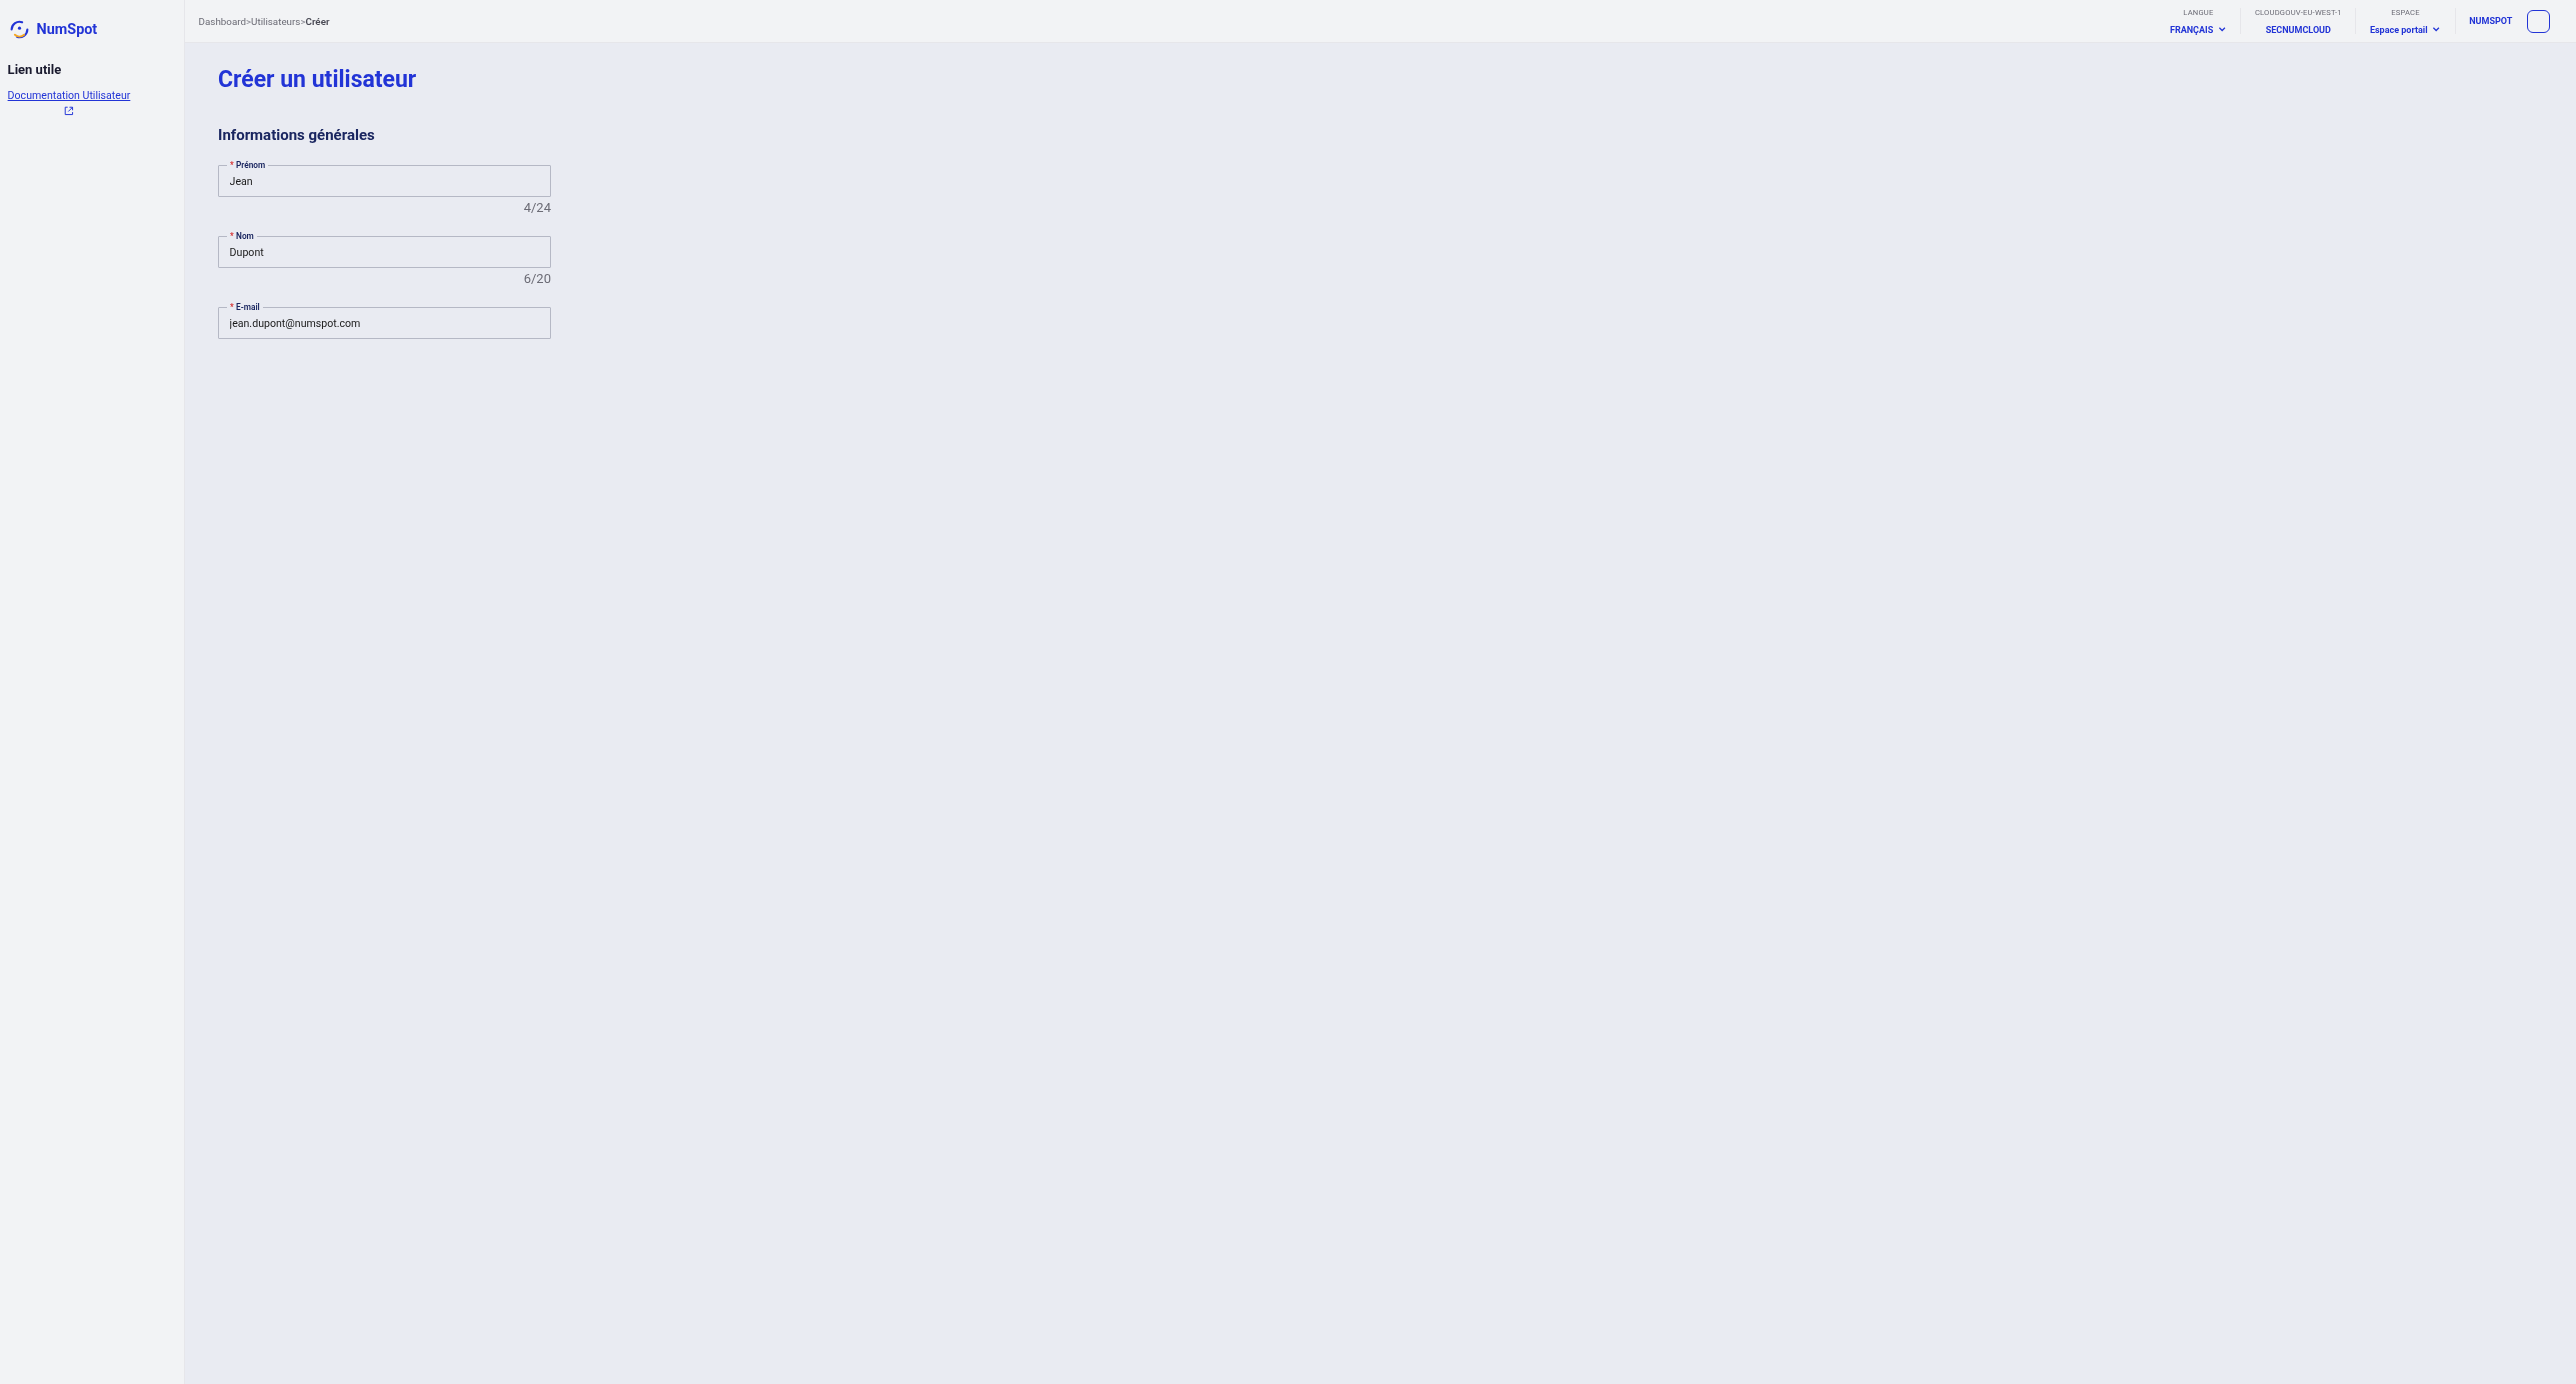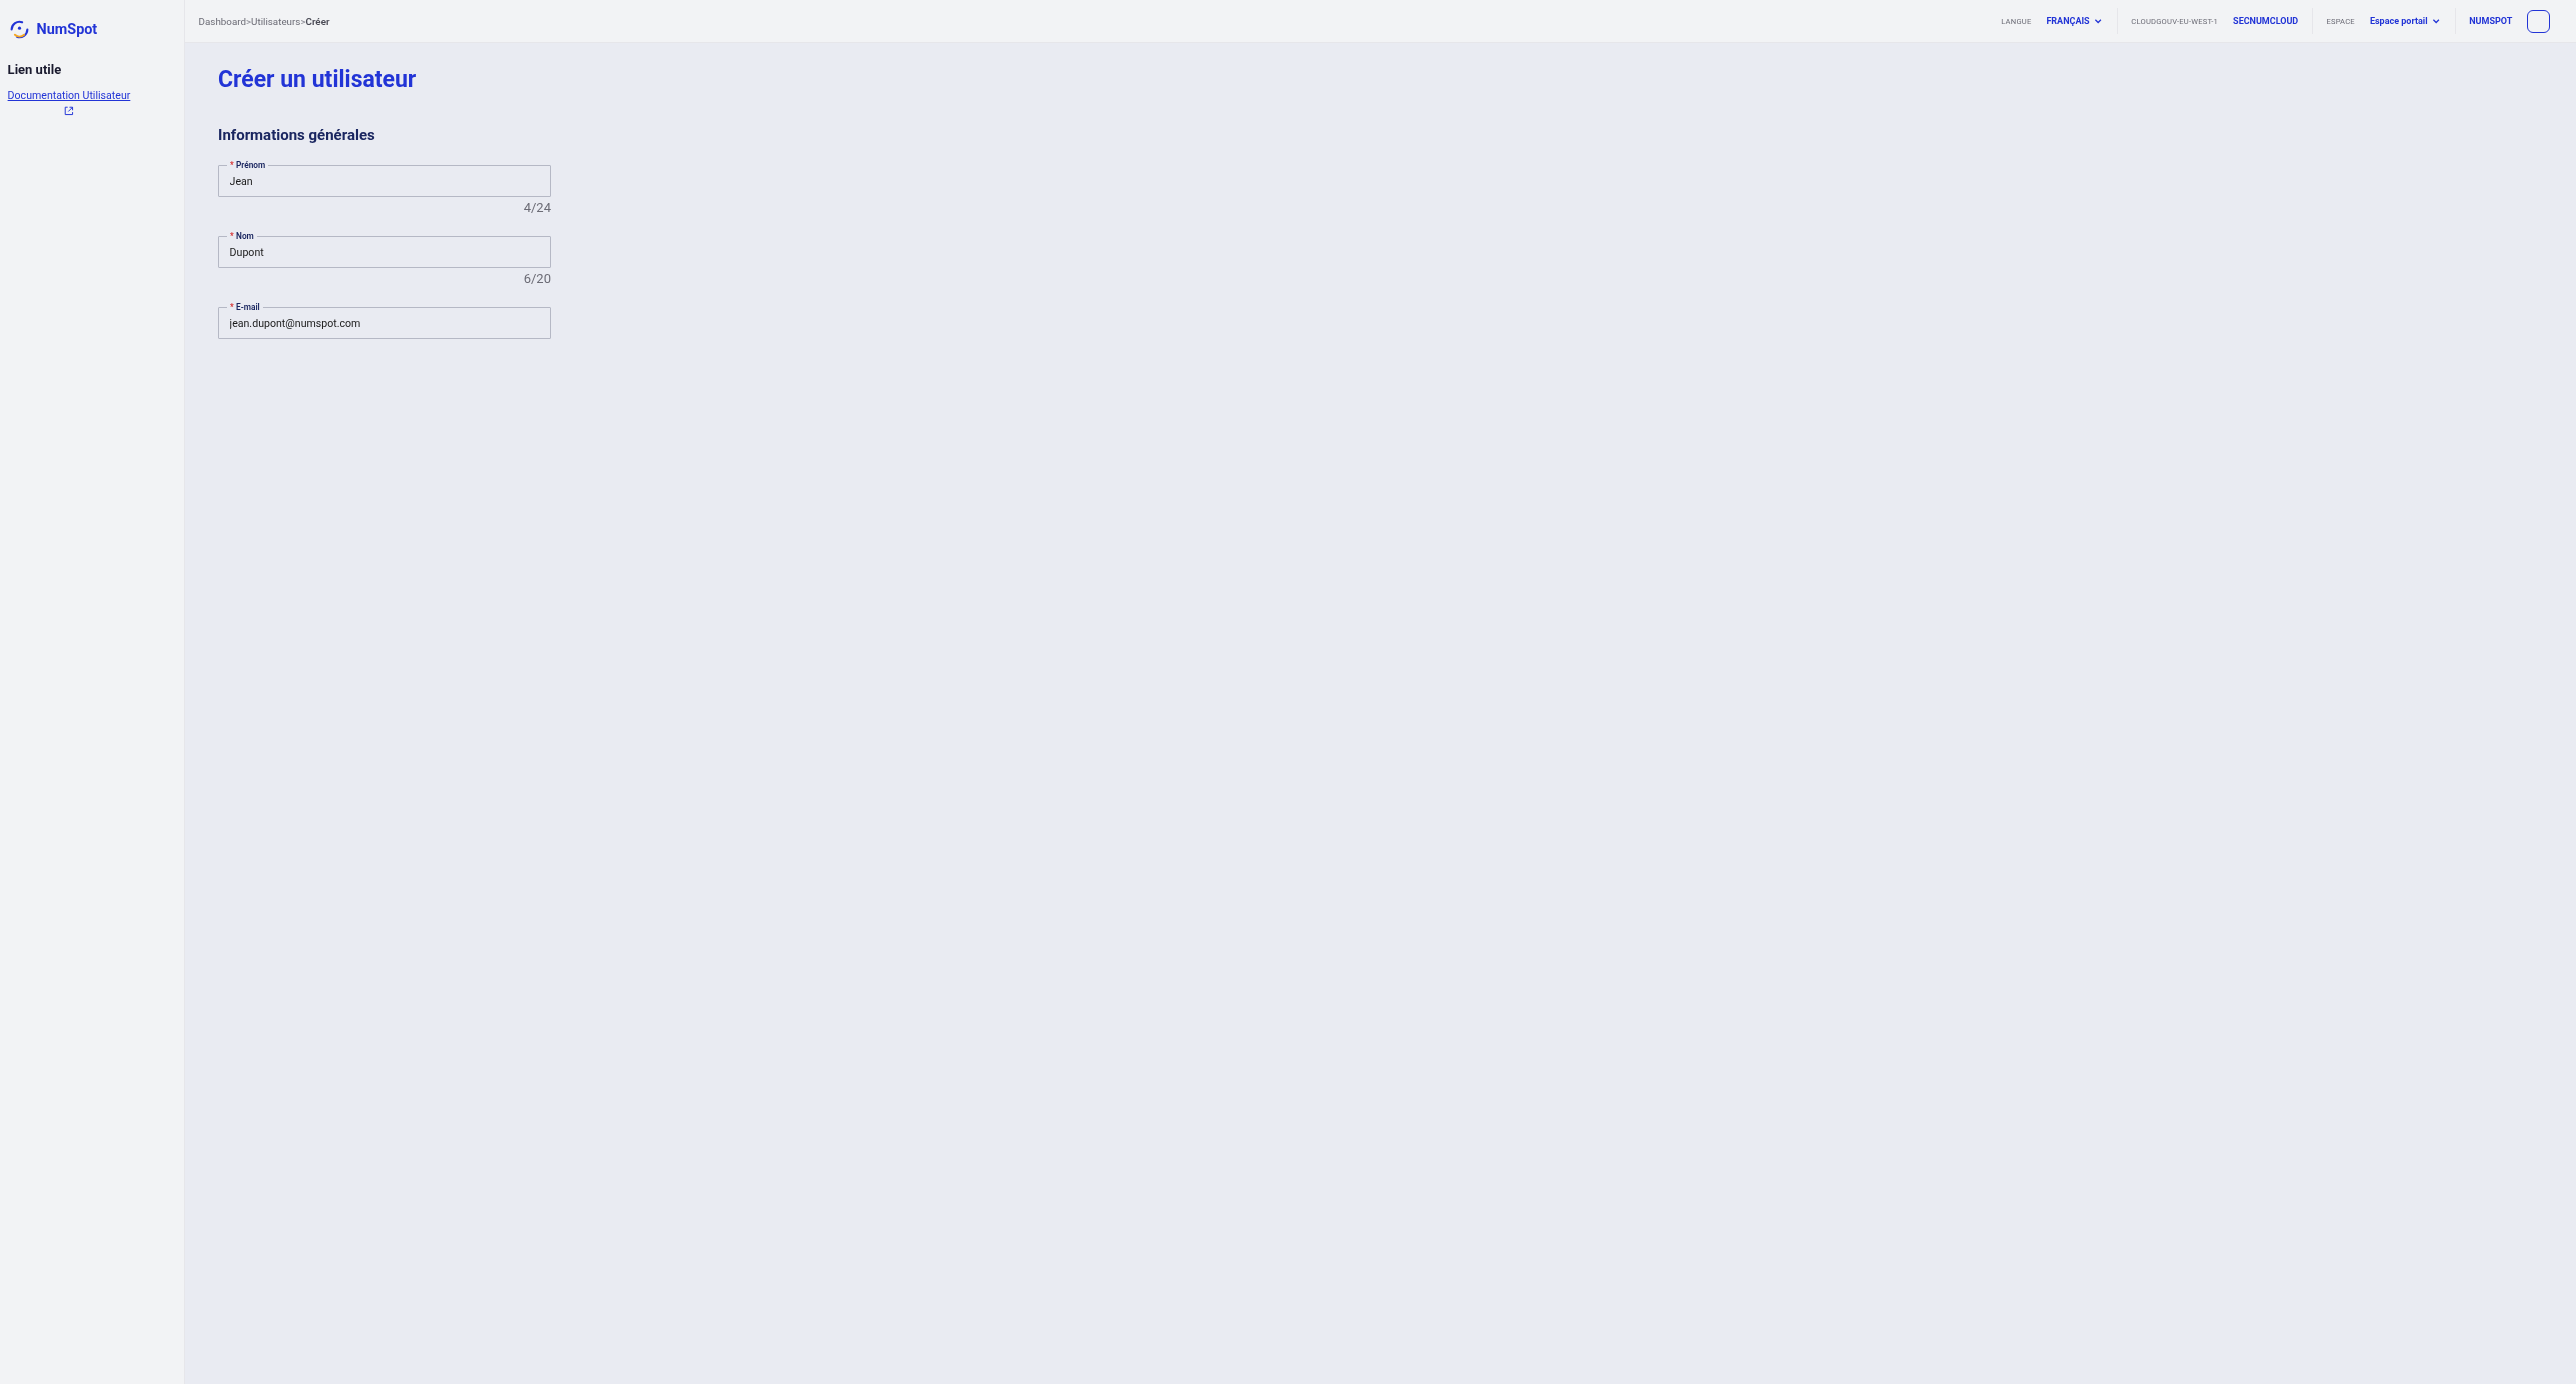--- a/index.html
+++ b/index.html
@@ -103,26 +103,26 @@
       color: #4a4a55;
     }
     .topbar-right {
       display: flex;
       align-items: stretch;
       gap: 0;
       height: 100%;
     }
     .topbar-block {
       display: flex;
-      flex-direction: row;
+      flex-direction: column;
       align-items: center;
       justify-content: center;
       padding: 0 13.6px;
       border-left: 0.8px solid #e6e6ea;
-      gap: 15px;
+      gap: 8px;
     }
     .topbar-block:first-child {
       border-left: none;
     }
     .topbar-label {
       font-size: 7.6px;
       color: #6b6b75;
       letter-spacing: 0.2px;
     }
     .topbar-value {

